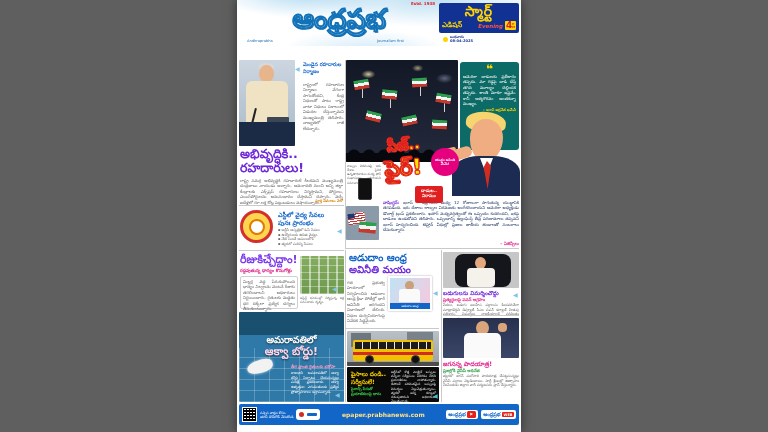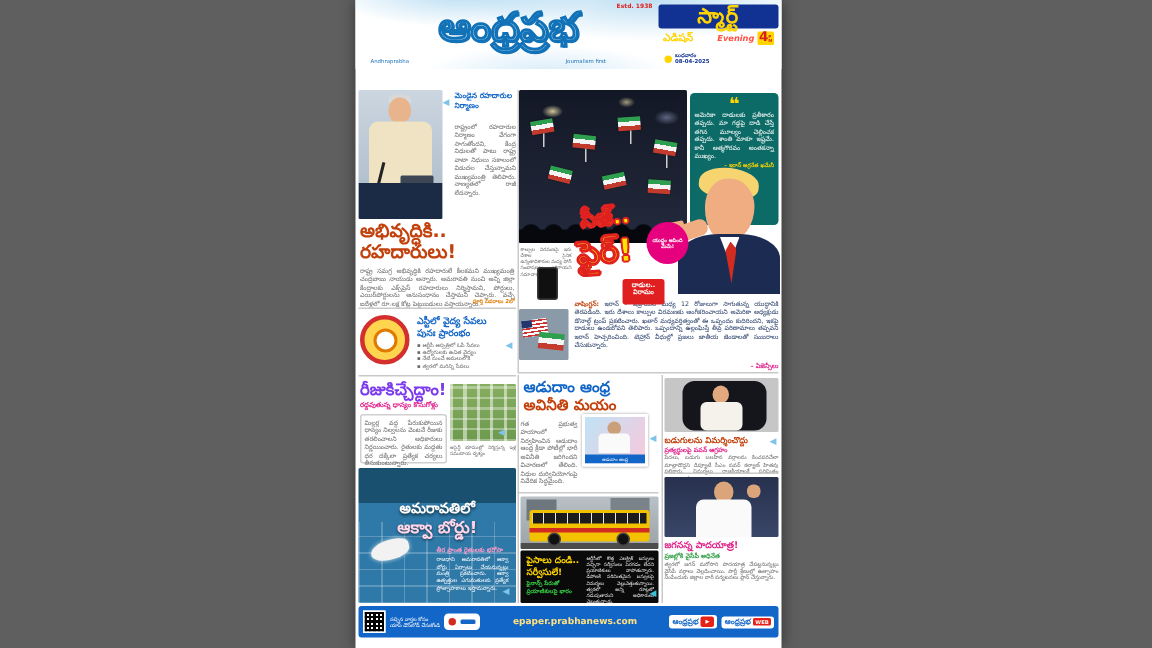--- a/index.html
+++ b/index.html
@@ -10,21 +10,21 @@
   .abs{position:absolute}
   .b{font-weight:bold}
   .justify{text-align:justify}
   .center{text-align:center}
   .f3{font-size:3.2px;line-height:1.3}
   .f35{font-size:3.6px;line-height:1.3}
   .f4{font-size:4.2px;line-height:1.3}
   .f45{font-size:4.6px;line-height:1.35}
   .f5{font-size:5px;line-height:1.3}
   .c-grey{color:#6a6a6a}
-  .c-red{color:#c2410c}
+  .c-red{color:#6d28d9}
   .c-blue{color:#1266c8}
   .c-nvy{color:#233a66}
   .c-mag{color:#e0218a}
   .c-purple{color:#7c3aed}
   .c-green{color:#2e9e44}
   .c-white{color:#fff}
   .c-yellow{color:#ffd400}
   .arrow{color:#7ec3e8;font-size:6px;line-height:6px}
   .divider{background:#c9c9c9}
 
@@ -33,21 +33,21 @@
       radial-gradient(130px 34px at 25% -12%, rgba(140,200,235,.65), transparent 70%),
       radial-gradient(160px 40px at 68% -4%, rgba(120,190,230,.5), transparent 72%),
       radial-gradient(120px 30px at 45% 110%, rgba(160,210,240,.45), transparent 70%),
       #fff}
   .np-title{position:absolute;left:4px;top:2px;width:196px;font-size:27px;line-height:34px;
       font-weight:bold;text-align:center;color:#bfe2f6;
       -webkit-text-stroke:1px #1272b8;text-shadow:1px 1px 0 #1272b8}
   .estd{position:absolute;left:150px;top:1px;width:48px;text-align:right;font-size:4px;color:#d22;font-weight:bold}
   .tag-l{position:absolute;left:10px;top:39px;font-size:3.6px;color:#1b6fb8}
   .tag-r{position:absolute;left:140px;top:39px;font-size:3.6px;color:#1b6fb8}
-  .smart-panel{position:absolute;left:202px;top:3px;width:80px;height:16px;background:#123293;border-radius:2px}
+  .smart-panel{position:absolute;left:202px;top:3px;width:80px;height:30px;background:#123293;border-radius:2px}
   .smart{font-size:14px;line-height:17px;color:#ffd400;font-weight:bold;text-align:center;letter-spacing:1px}
   .panel-r2{display:flex;align-items:center;gap:2px;padding:0 3px;margin-top:1px}
   .edition{color:#ffd400;font-size:7px;font-weight:bold}
   .evening{color:#ff5040;font-size:5.5px;font-weight:bold;font-style:italic;margin-left:auto}
   .price-box{background:#ffd400;display:flex;align-items:center;padding:0 1px;border-radius:1px}
   .price{color:#d81f1f;font-size:9px;font-weight:bold;line-height:9px}
   .price-sub{display:flex;flex-direction:column;font-size:2.8px;line-height:3px;color:#d81f1f;font-weight:bold}
   .date-block{position:absolute;left:206px;top:35px;display:flex;align-items:center;gap:2px}
   .dot{width:5px;height:5px;border-radius:50%;background:#ffd400;display:inline-block}
   .date-col{display:flex;flex-direction:column;font-size:3.6px;line-height:4.2px;color:#123293;font-weight:bold}

